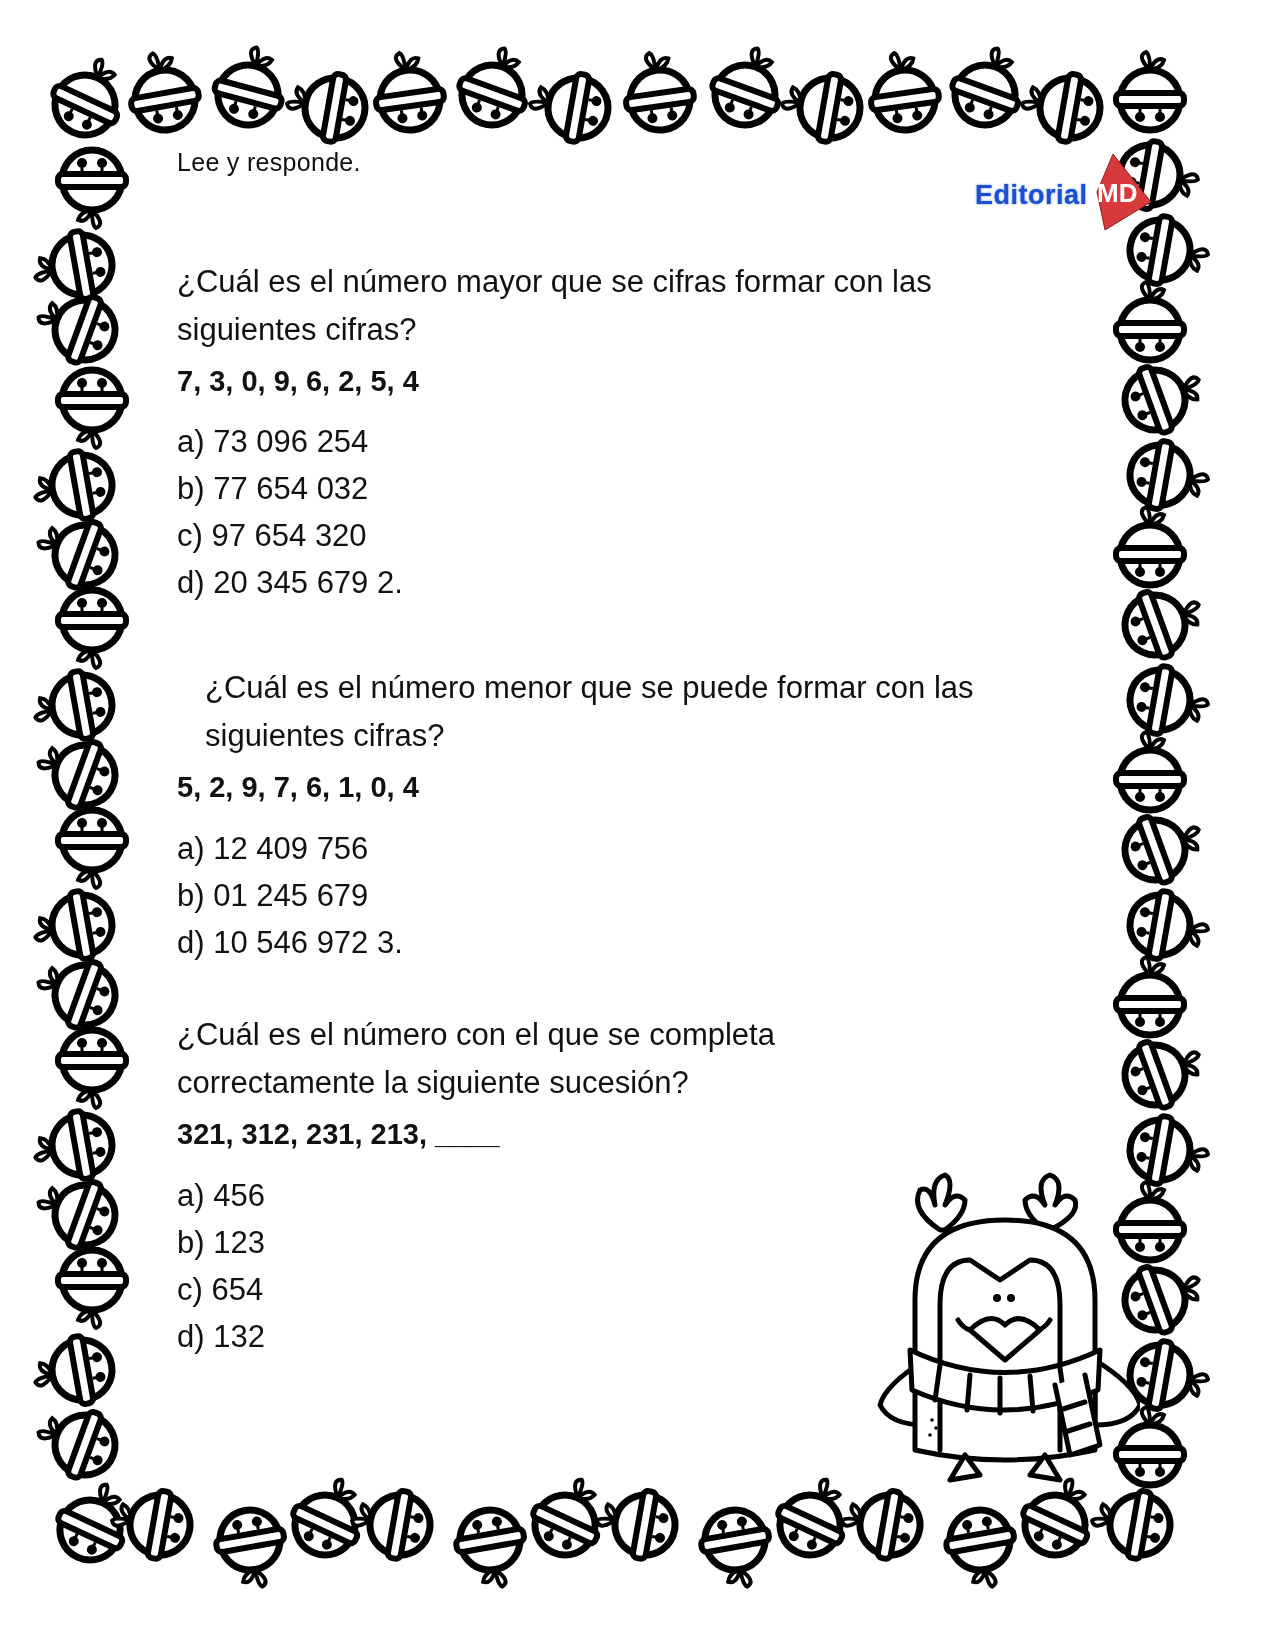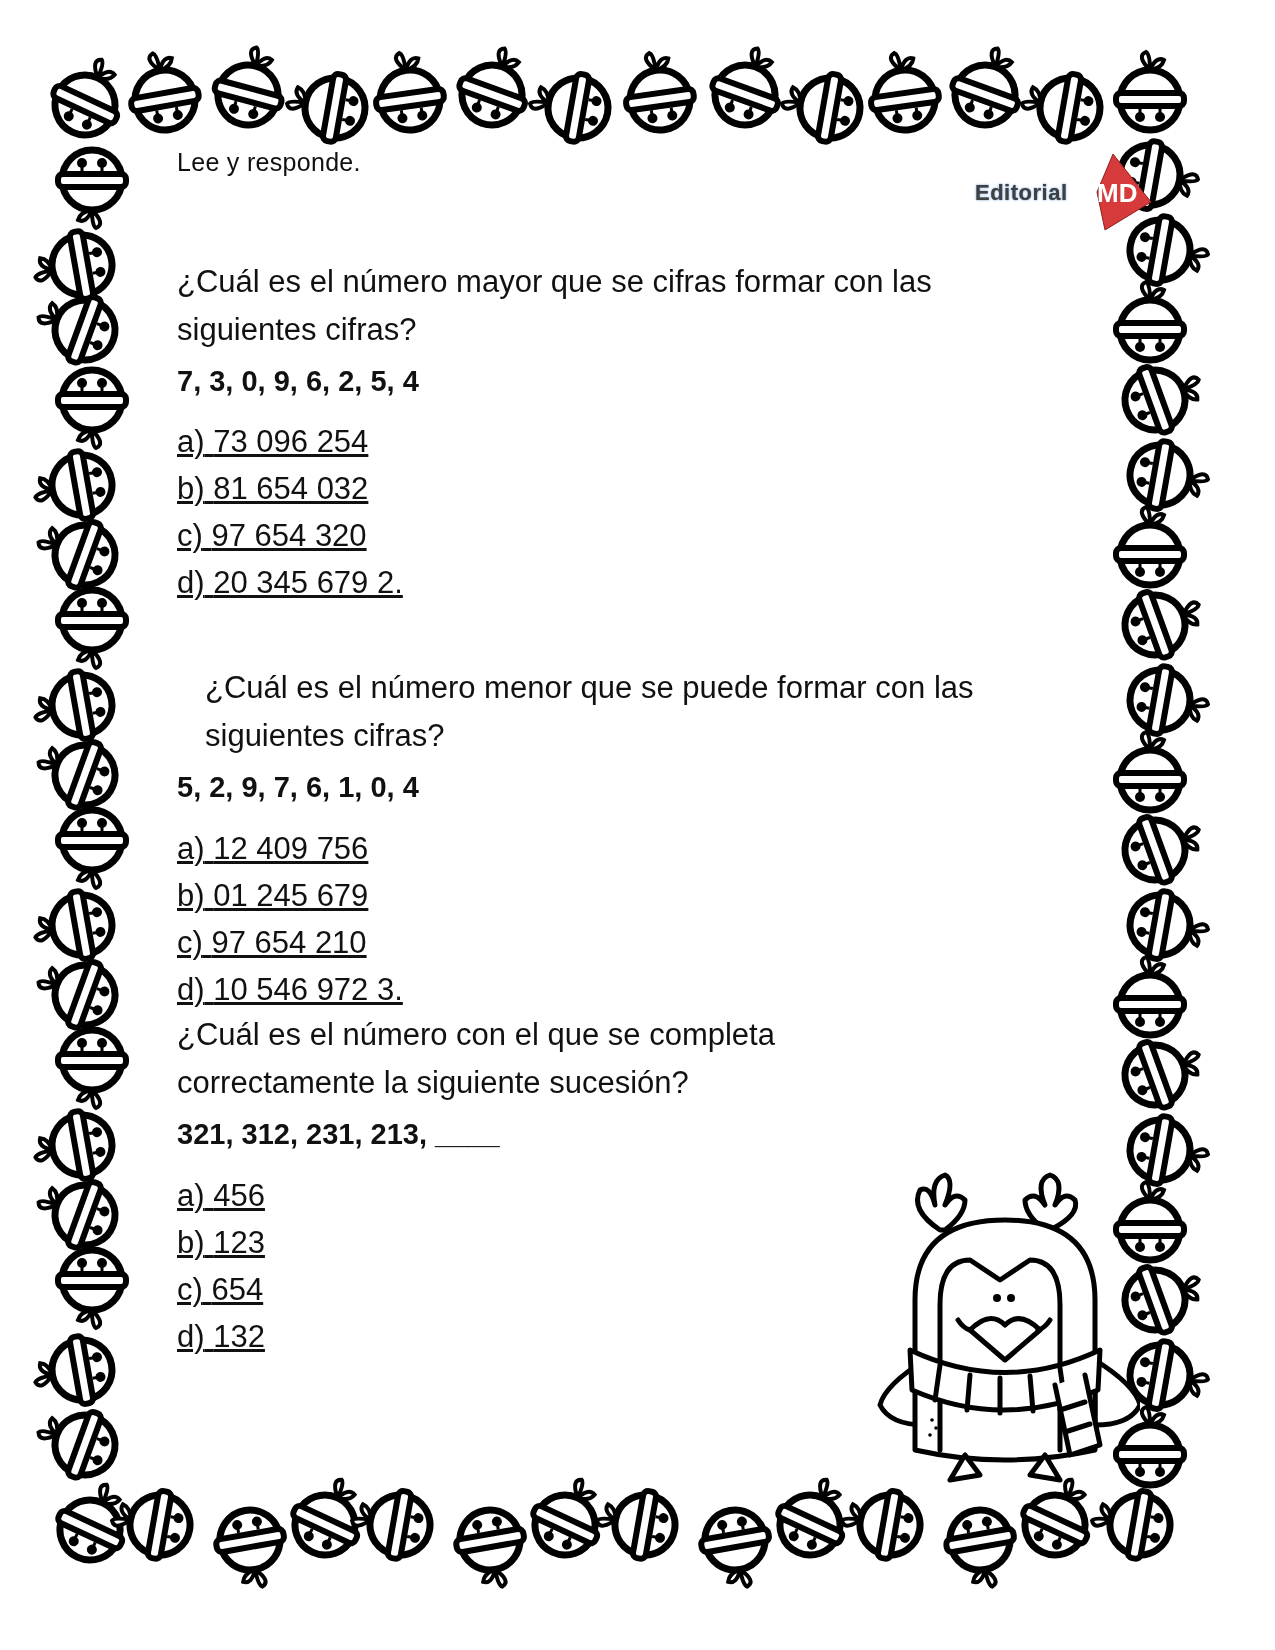--- a/index.html
+++ b/index.html
@@ -1,27 +1,27 @@
 <!DOCTYPE html>
 <html><head>
 <meta charset="utf-8">
 <style>
   html, body { margin: 0; padding: 0; background: #ffffff; }
   body { width: 1275px; height: 1650px; position: relative; overflow: hidden;
          font-family: "Liberation Sans", "DejaVu Sans", sans-serif; color: #111; }
   .border { position: absolute; left: 0; top: 0; width: 1275px; height: 1650px; pointer-events: none; }
   .instr { position: absolute; left: 177px; top: 148px; font-size: 25px; letter-spacing: 0.3px; }
   .logo { position: absolute; left: 975px; top: 152px; width: 180px; height: 80px; }
-  .logo-text { position: absolute; left: 0; top: 28px; font-size: 22px; font-weight: bold; color: #404040;
+  .logo-text { position: absolute; left: 0; top: 28px; font-size: 27px; font-weight: bold; color: #1d4ed8;
                text-shadow: 0 0 3px #9cc3ea, 0 0 1px #1d4e85; letter-spacing: 0.5px; }
   .logo-tri { position: absolute; left: 118px; top: 0; }
   .q { position: absolute; left: 177px; font-size: 31px; line-height: 48px; font-weight: normal; }
   .q-bold { position: absolute; left: 177px; font-size: 29px; font-weight: bold; }
   .opts { position: absolute; left: 177px; font-size: 31px; line-height: 47px; }
-  .opt { display: block; white-space: nowrap; text-decoration: underline; }
+  .opt { display: block; white-space: nowrap; }
   .penguin { position: absolute; left: 870px; top: 1150px; width: 270px; height: 350px; }
 </style>
 </head>
 <body>
 
 <svg class="border" viewBox="0 0 1275 1650" xmlns="http://www.w3.org/2000/svg">
   <defs>
     <g id="bell">
       <circle cx="0" cy="0" r="30" fill="#fff" stroke="#000" stroke-width="7"></circle>
       <rect x="-34" y="-7" width="68" height="13" rx="5" fill="#fff" stroke="#000" stroke-width="6"></rect>
@@ -119,34 +119,33 @@
   </svg>
 </div>
 
 <div class="q" style="top:258px;">
   <div>¿Cuál es el número mayor que se cifras formar con las</div>
   <div>siguientes cifras?</div>
 </div>
 <div class="q-bold" style="top:365px;">7, 3, 0, 9, 6, 2, 5, 4</div>
 <div class="opts" style="top:418px;">
   <span class="opt"><span>a)</span> <span>73 096 254</span></span>
-  <span class="opt"><span>b)</span> <span>81 654 032</span></span>
+  <span class="opt"><span>b)</span> <span>77 654 032</span></span>
   <span class="opt"><span>c)</span> <span>97 654 320</span></span>
   <span class="opt"><span>d)</span> <span>20 345 679 2.</span></span>
 </div>
 
 <div class="q" style="top:664px;margin-left:28px;">
   <div>¿Cuál es el número menor que se puede formar con las</div>
   <div>siguientes cifras?</div>
 </div>
 <div class="q-bold" style="top:771px;">5, 2, 9, 7, 6, 1, 0, 4</div>
 <div class="opts" style="top:825px;">
   <span class="opt"><span>a)</span> <span>12 409 756</span></span>
   <span class="opt"><span>b)</span> <span>01 245 679</span></span>
-  <span class="opt"><span>c)</span> <span>97 654 210</span></span>
   <span class="opt"><span>d)</span> <span>10 546 972 3.</span></span>
 </div>
 
 <div class="q" style="top:1011px;">
   <div>¿Cuál es el número con el que se completa</div>
   <div>correctamente la siguiente sucesión?</div>
 </div>
 <div class="q-bold" style="top:1118px;">321, 312, 231, 213, ____</div>
 <div class="opts" style="top:1172px;">
   <span class="opt"><span>a)</span> <span>456</span></span>

